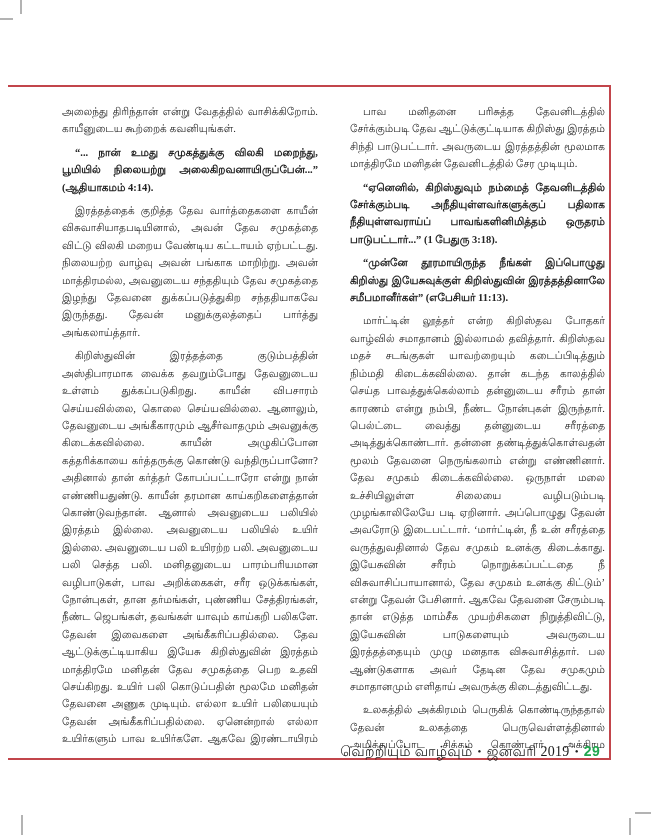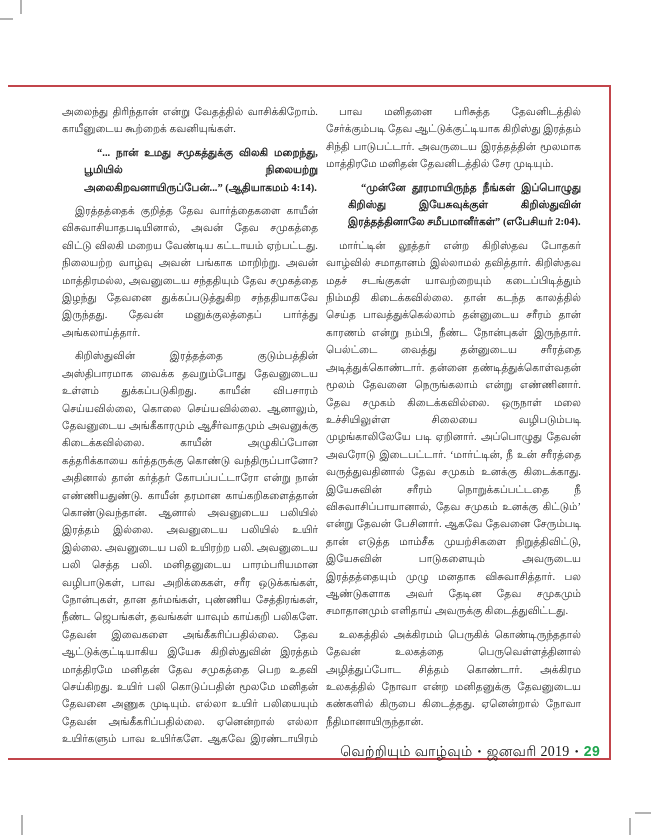--- a/index.html
+++ b/index.html
@@ -36,25 +36,25 @@
     top: 103px;
     width: 256px;
     max-height: 645px;
     overflow: hidden;
     color: #232323;
     font-size: 10.5px;
     line-height: 17.4px;
     text-align: justify;
   }
   .column.left  { left: 62px;  }
-  .column.right { left: 326px; width: 255px; }
+  .column.right { left: 350px; width: 255px; }
 
   .para { margin: 0 0 6px 0; text-indent: 13px; }
   .para.no-indent { text-indent: 0; }
-  .para.quote { font-weight: bold; margin-left: 22px; }
+  .para.quote { font-weight: bold; }
 
   .footer {
     position: absolute;
     top: 743px;
     right: 51px;
     font-size: 14px;
     color: #1c1c1c;
     white-space: nowrap;
     letter-spacing: 0.3px;
   }
@@ -81,21 +81,22 @@
   <div class="column left">
     <p class="para no-indent">அலைந்து திரிந்தான் என்று வேதத்தில் வாசிக்கிறோம். காயீனுடைய கூற்றைக் கவனியுங்கள்.</p>
     <p class="para quote">“... நான் உமது சமுகத்துக்கு விலகி மறைந்து, பூமியில் நிலையற்று அலைகிறவனாயிருப்பேன்...” (ஆதியாகமம் 4:14).</p>
     <p class="para">இரத்தத்தைக் குறித்த தேவ வார்த்தைகளை காயீன் விசுவாசியாதபடியினால், அவன் தேவ சமுகத்தை விட்டு விலகி மறைய வேண்டிய கட்டாயம் ஏற்பட்டது. நிலையற்ற வாழ்வு அவன் பங்காக மாறிற்று. அவன் மாத்திரமல்ல, அவனுடைய சந்ததியும் தேவ சமுகத்தை இழந்து தேவனை துக்கப்படுத்துகிற சந்ததியாகவே இருந்தது. தேவன் மனுக்குலத்தைப் பார்த்து அங்கலாய்த்தார்.</p>
     <p class="para">கிறிஸ்துவின் இரத்தத்தை குடும்பத்தின் அஸ்திபாரமாக வைக்க தவறும்போது தேவனுடைய உள்ளம் துக்கப்படுகிறது. காயீன் விபசாரம் செய்யவில்லை, கொலை செய்யவில்லை. ஆனாலும், தேவனுடைய அங்கீகாரமும் ஆசீர்வாதமும் அவனுக்கு கிடைக்கவில்லை. காயீன் அழுகிப்போன கத்தரிக்காயை கர்த்தருக்கு கொண்டு வந்திருப்பானோ? அதினால் தான் கர்த்தர் கோபப்பட்டாரோ என்று நான் எண்ணியதுண்டு. காயீன் தரமான காய்கறிகளைத்தான் கொண்டுவந்தான். ஆனால் அவனுடைய பலியில் இரத்தம் இல்லை. அவனுடைய பலியில் உயிர் இல்லை. அவனுடைய பலி உயிரற்ற பலி. அவனுடைய பலி செத்த பலி. மனிதனுடைய பாரம்பரியமான வழிபாடுகள், பாவ அறிக்கைகள், சரீர ஒடுக்கங்கள், நோன்புகள், தான தர்மங்கள், புண்ணிய சேத்திரங்கள், நீண்ட ஜெபங்கள், தவங்கள் யாவும் காய்கறி பலிகளே. தேவன் இவைகளை அங்கீகரிப்பதில்லை. தேவ ஆட்டுக்குட்டியாகிய இயேசு கிறிஸ்துவின் இரத்தம் மாத்திரமே மனிதன் தேவ சமுகத்தை பெற உதவி செய்கிறது. உயிர் பலி கொடுப்பதின் மூலமே மனிதன் தேவனை அணுக முடியும். எல்லா உயிர் பலியையும் தேவன் அங்கீகரிப்பதில்லை. ஏனென்றால் எல்லா உயிர்களும் பாவ உயிர்களே. ஆகவே இரண்டாயிரம் ஆண்டுகளுக்கு முன்பாக தேவன் மாம்ச அவதாரம் எடுத்தார்.</p>
 
   </div>
 
   <div class="column right">
     <p class="para">பாவ மனிதனை பரிசுத்த தேவனிடத்தில் சேர்க்கும்படி தேவ ஆட்டுக்குட்டியாக கிறிஸ்து இரத்தம் சிந்தி பாடுபட்டார். அவருடைய இரத்தத்தின் மூலமாக மாத்திரமே மனிதன் தேவனிடத்தில் சேர முடியும்.</p>
-    <p class="para quote">“முன்னே தூரமாயிருந்த நீங்கள் இப்பொழுது கிறிஸ்து இயேசுவுக்குள் கிறிஸ்துவின் இரத்தத்தினாலே சமீபமானீர்கள்” (எபேசியர் 2:04).</p>
+    <p class="para quote">“ஏனெனில், கிறிஸ்துவும் நம்மைத் தேவனிடத்தில் சேர்க்கும்படி அநீதியுள்ளவர்களுக்குப் பதிலாக நீதியுள்ளவராய்ப் பாவங்களினிமித்தம் ஒருதரம் பாடுபட்டார்...” (1 பேதுரு 3:18).</p>
+    <p class="para quote">“முன்னே தூரமாயிருந்த நீங்கள் இப்பொழுது கிறிஸ்து இயேசுவுக்குள் கிறிஸ்துவின் இரத்தத்தினாலே சமீபமானீர்கள்” (எபேசியர் 11:13).</p>
     <p class="para">மார்ட்டின் லூத்தர் என்ற கிறிஸ்தவ போதகர் வாழ்வில் சமாதானம் இல்லாமல் தவித்தார். கிறிஸ்தவ மதச் சடங்குகள் யாவற்றையும் கடைப்பிடித்தும் நிம்மதி கிடைக்கவில்லை. தான் கடந்த காலத்தில் செய்த பாவத்துக்கெல்லாம் தன்னுடைய சரீரம் தான் காரணம் என்று நம்பி, நீண்ட நோன்புகள் இருந்தார். பெல்ட்டை வைத்து தன்னுடைய சரீரத்தை அடித்துக்கொண்டார். தன்னை தண்டித்துக்கொள்வதன் மூலம் தேவனை நெருங்கலாம் என்று எண்ணினார். தேவ சமுகம் கிடைக்கவில்லை. ஒருநாள் மலை உச்சியிலுள்ள சிலையை வழிபடும்படி முழங்காலிலேயே படி ஏறினார். அப்பொழுது தேவன் அவரோடு இடைபட்டார். ‘மார்ட்டின், நீ உன் சரீரத்தை வருத்துவதினால் தேவ சமுகம் உனக்கு கிடைக்காது. இயேசுவின் சரீரம் நொறுக்கப்பட்டதை நீ விசுவாசிப்பாயானால், தேவ சமுகம் உனக்கு கிட்டும்’ என்று தேவன் பேசினார். ஆகவே தேவனை சேரும்படி தான் எடுத்த மாம்சீக முயற்சிகளை நிறுத்திவிட்டு, இயேசுவின் பாடுகளையும் அவருடைய இரத்தத்தையும் முழு மனதாக விசுவாசித்தார். பல ஆண்டுகளாக அவர் தேடின தேவ சமுகமும் சமாதானமும் எளிதாய் அவருக்கு கிடைத்துவிட்டது.</p>
     <p class="para">உலகத்தில் அக்கிரமம் பெருகிக் கொண்டிருந்ததால் தேவன் உலகத்தை பெருவெள்ளத்தினால் அழித்துப்போட சித்தம் கொண்டார். அக்கிரம உலகத்தில் நோவா என்ற மனிதனுக்கு தேவனுடைய கண்களில் கிருபை கிடைத்தது. ஏனென்றால் நோவா நீதிமானாயிருந்தான்.</p>
 
   </div>
 
   <div class="footer">
     <span>வெற்றியும் வாழ்வும்</span><span class="sep">•</span><span>ஜனவரி 2019</span><span class="sep">•</span><span class="pagenum">29</span>
   </div>
 
 </div>

